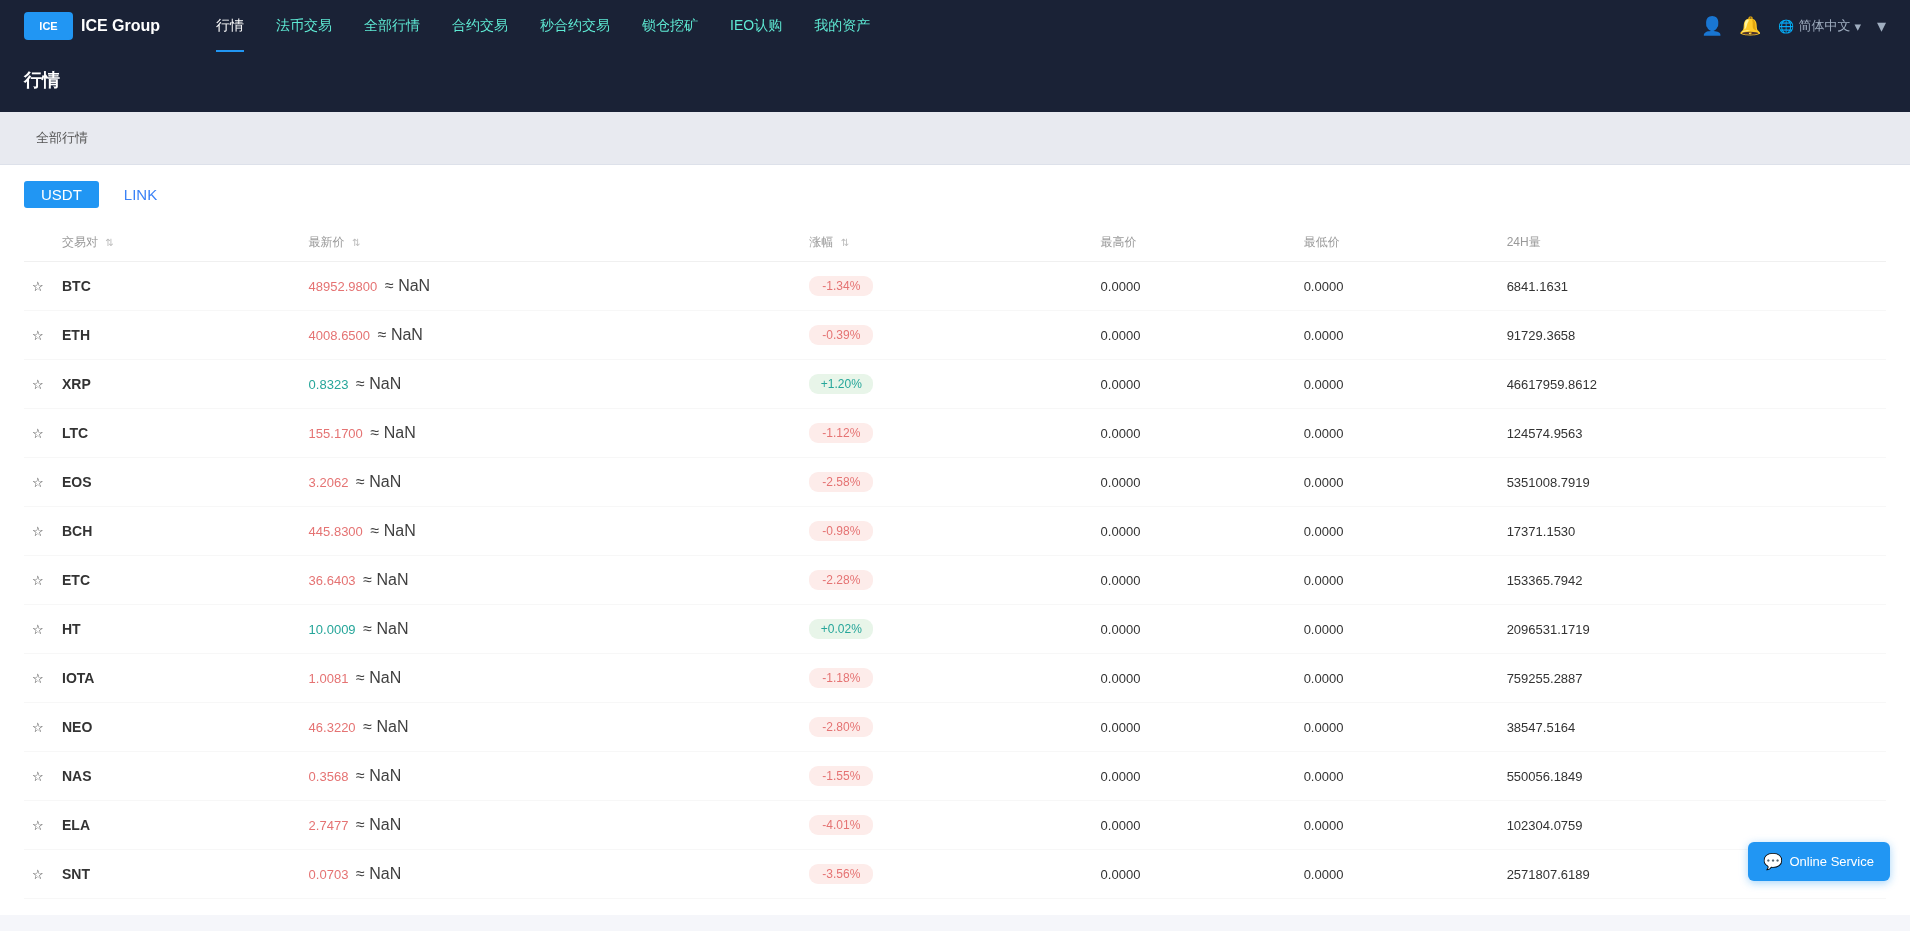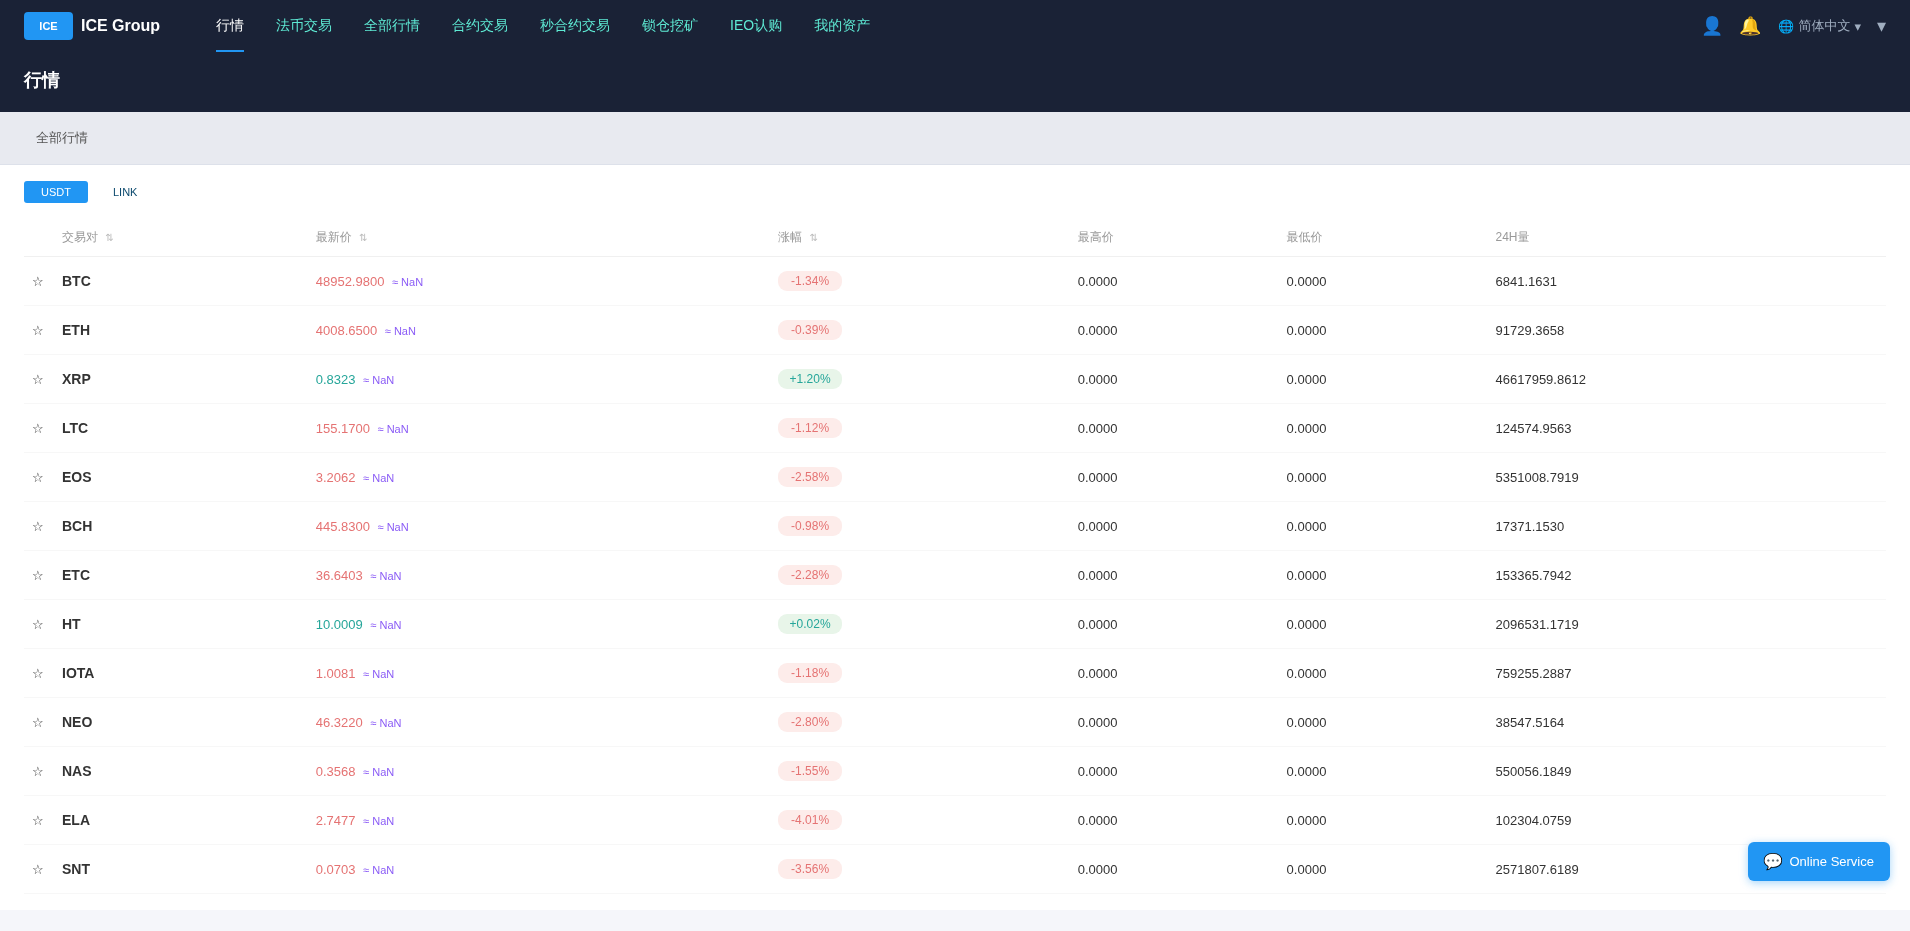--- a/index.html
+++ b/index.html
@@ -119,32 +119,32 @@
     }
 
     
     .filter-tabs {
       display: flex;
       gap: 8px;
       margin-bottom: 16px;
     }
     .filter-tab {
       padding: 4px 16px;
-      font-size: 11px;
+      font-size: 15px;
       border-radius: 3px;
       cursor: pointer;
       border: 1px solid transparent;
     }
     .filter-tab.active {
       background: #2196f3;
       color: #fff;
     }
     .filter-tab.inactive {
       background: transparent;
-      color: #0c4a6e;
+      color: #3b82f6;
       border-color: transparent;
     }
 
     
     .market-table {
       width: 100%;
       border-collapse: collapse;
     }
     .market-table th {
       font-size: 12px;
@@ -178,22 +178,22 @@
       font-weight: 600;
       color: #333;
       font-size: 14px;
     }
     .price-cell {
       color: #e57373;
       font-size: 13px;
     }
     .price-cell.up { color: #26a69a; }
     .approx {
-      color: #8b5cf6;
-      font-size: 11px;
+      color: #404040;
+      font-size: 16px;
       margin-left: 4px;
       margin-top: 33px;
     }
     .change-badge {
       display: inline-block;
       padding: 3px 10px;
       border-radius: 9px;
       font-size: 12px;
       min-width: 64px;
       text-align: center;

